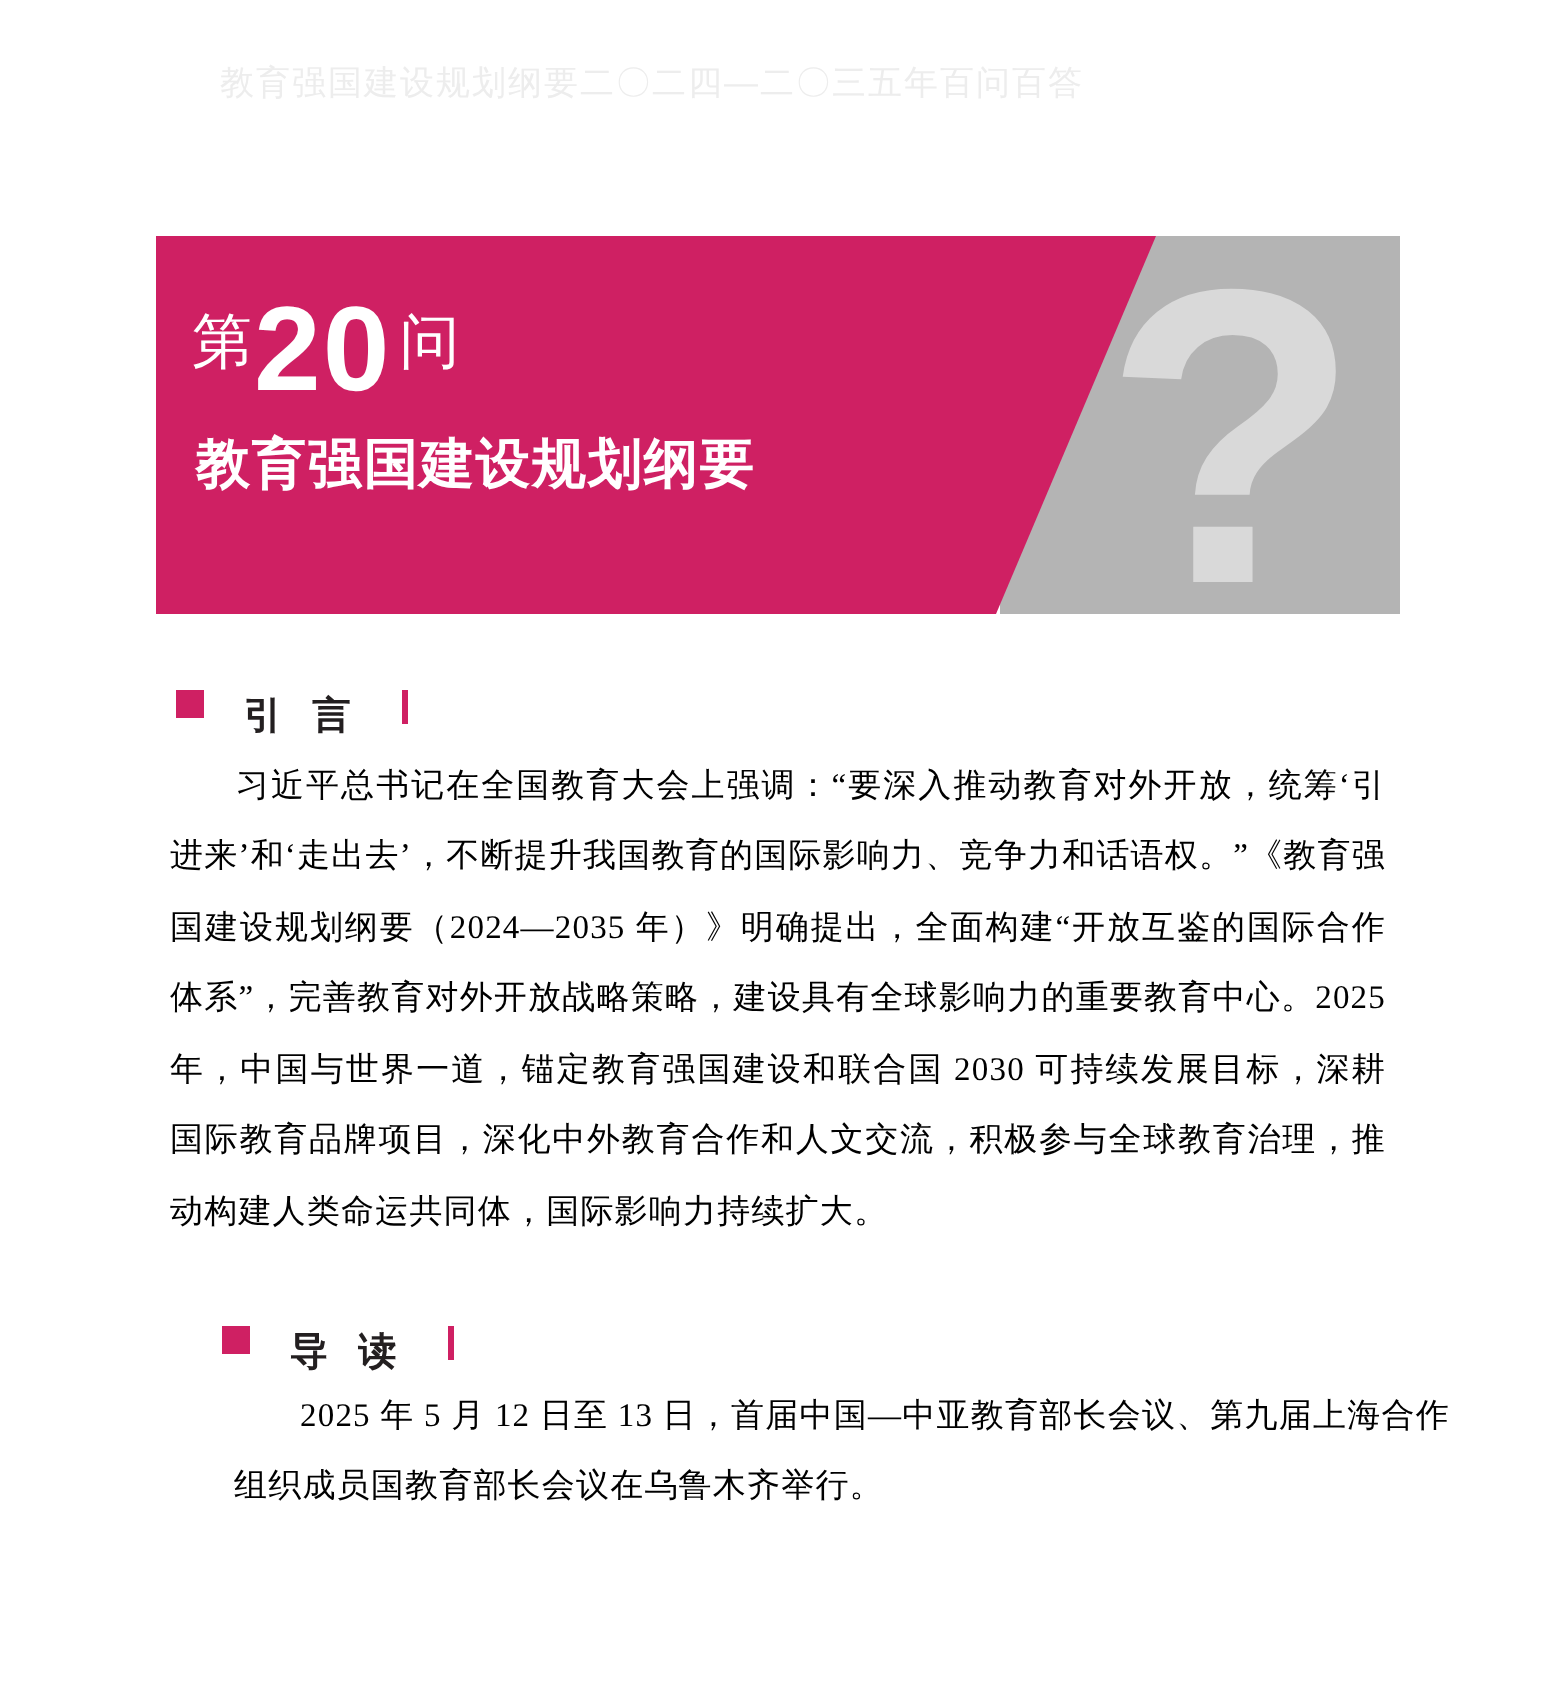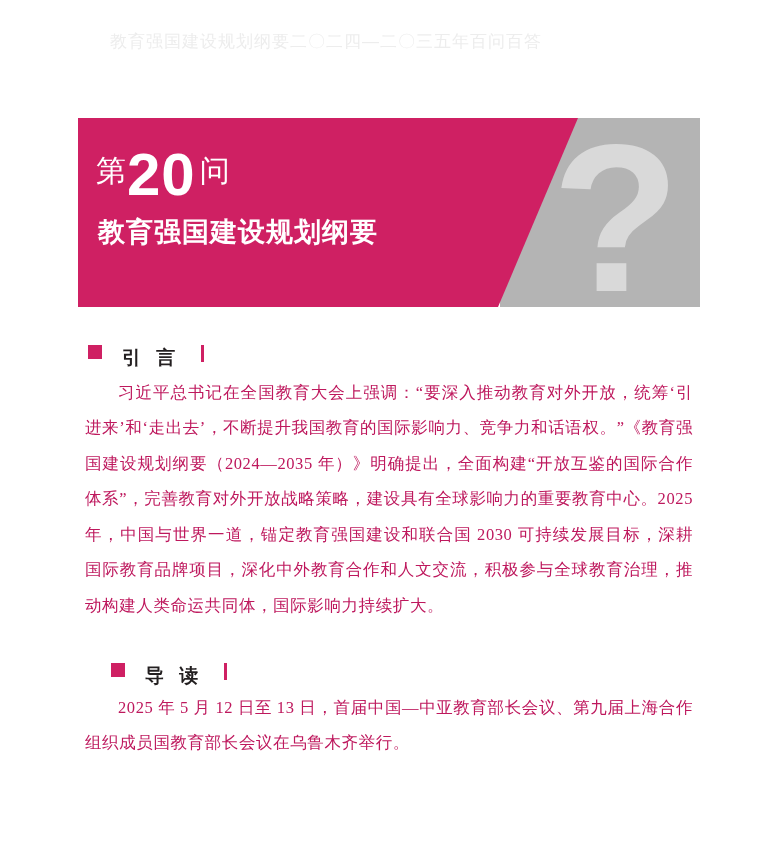--- a/index.html
+++ b/index.html
@@ -141,25 +141,25 @@
   
   .para {
     position: absolute;
     left: 85px;
     width: 608px;
     font-size: 16.5px;
     line-height: 2.15;
     text-align: justify;
     text-justify: inter-ideograph;
     letter-spacing: 0.6px;
-    color: #be185d;
+    color: #000000;
     text-indent: 2em;
   }
   #para-intro { top: 375px; }
-  #para-guide { top: 690px; }
+  #para-guide { top: 690px; margin-left: 32px; }
 </style>
 </head>
 <body>
 
 <div class="faint-header">教育强国建设规划纲要二〇二四—二〇三五年百问百答</div>
 
 <div class="banner">
   <div class="banner-gray">
     <div class="qmark">?</div>
   </div>

